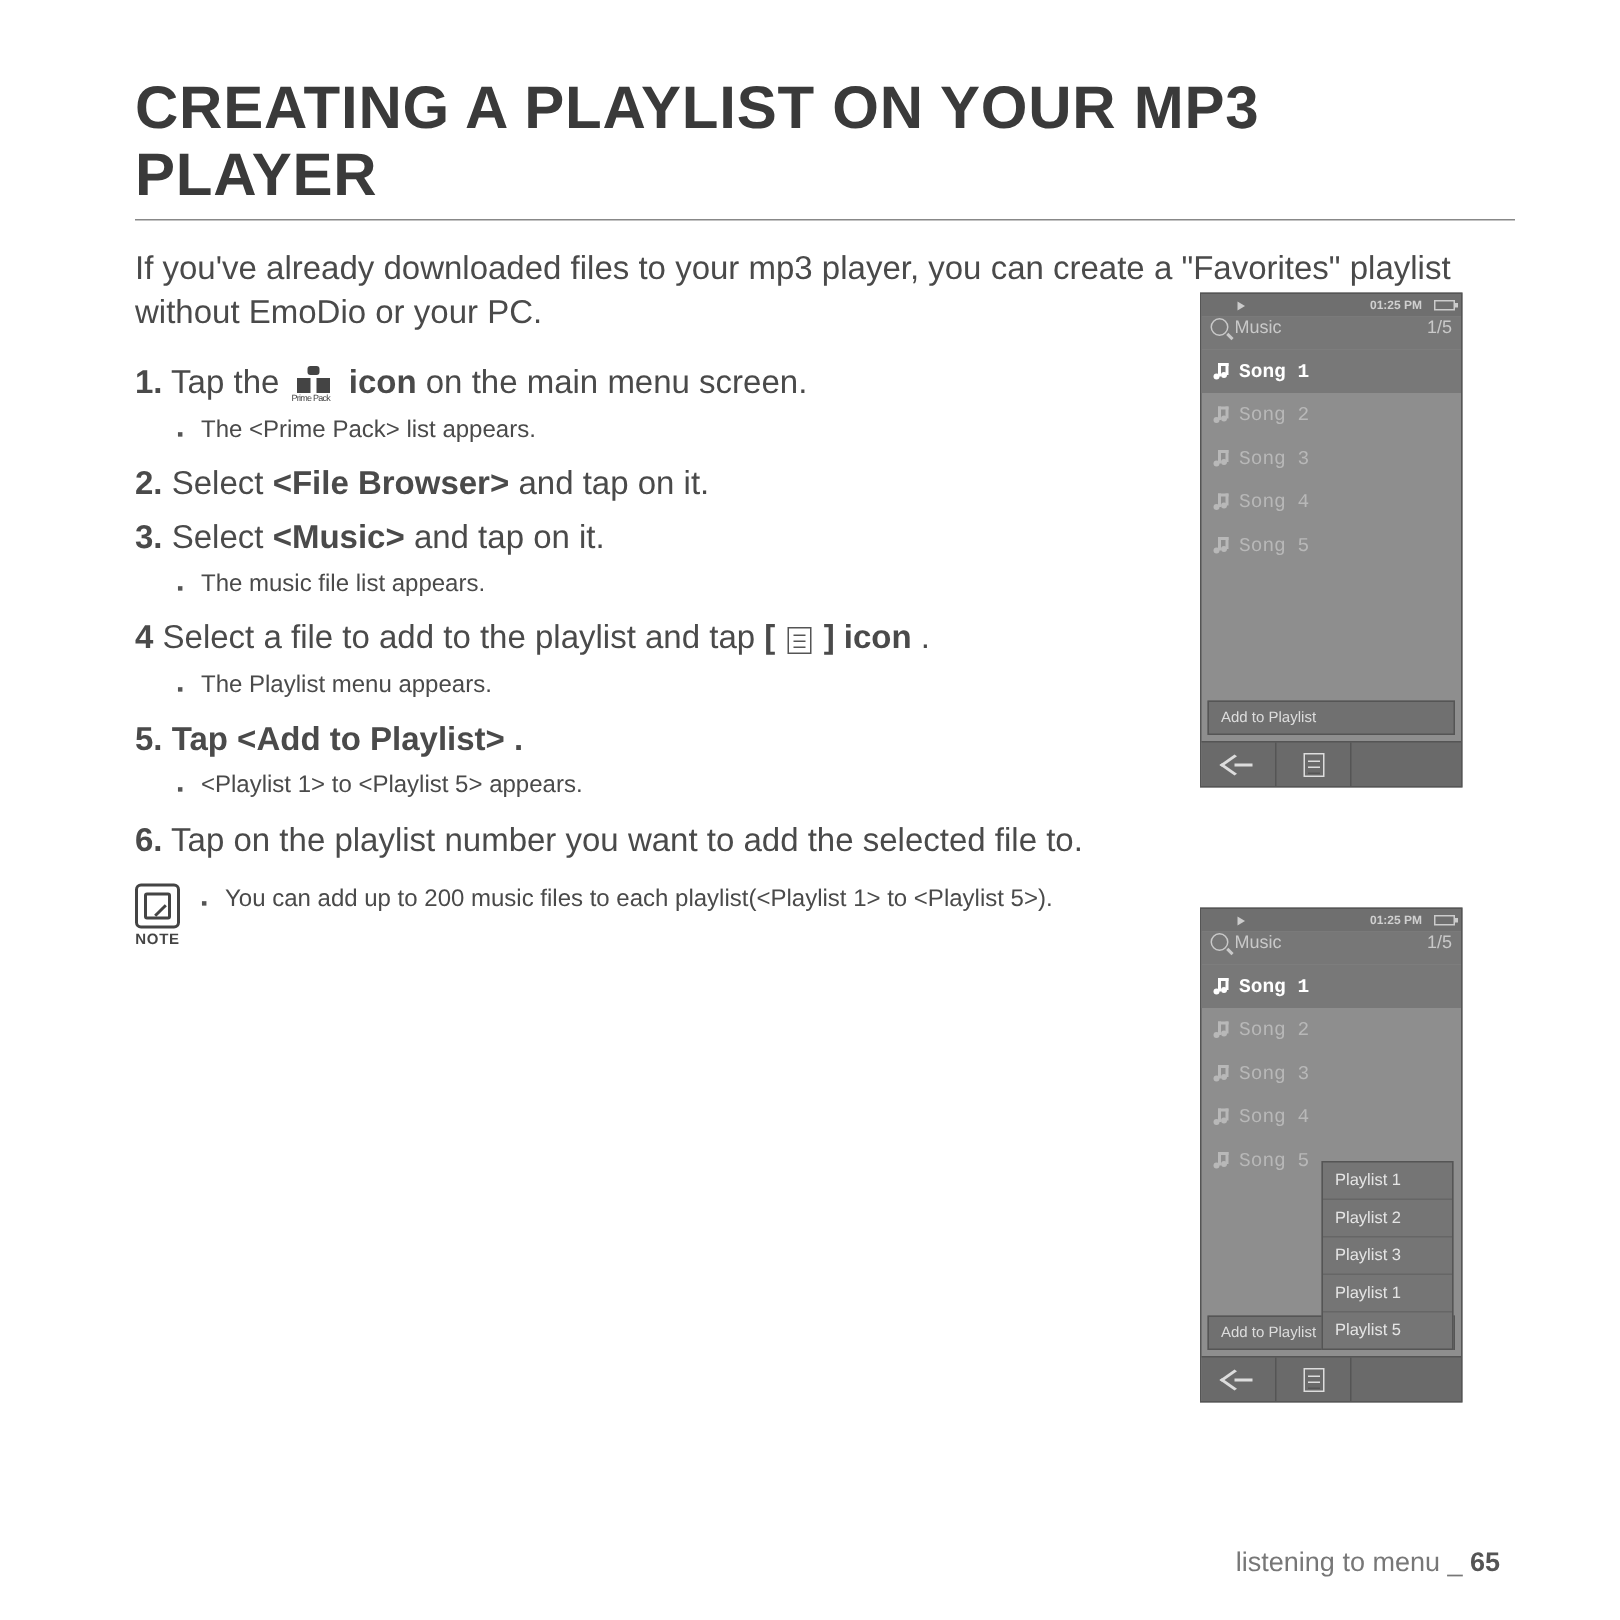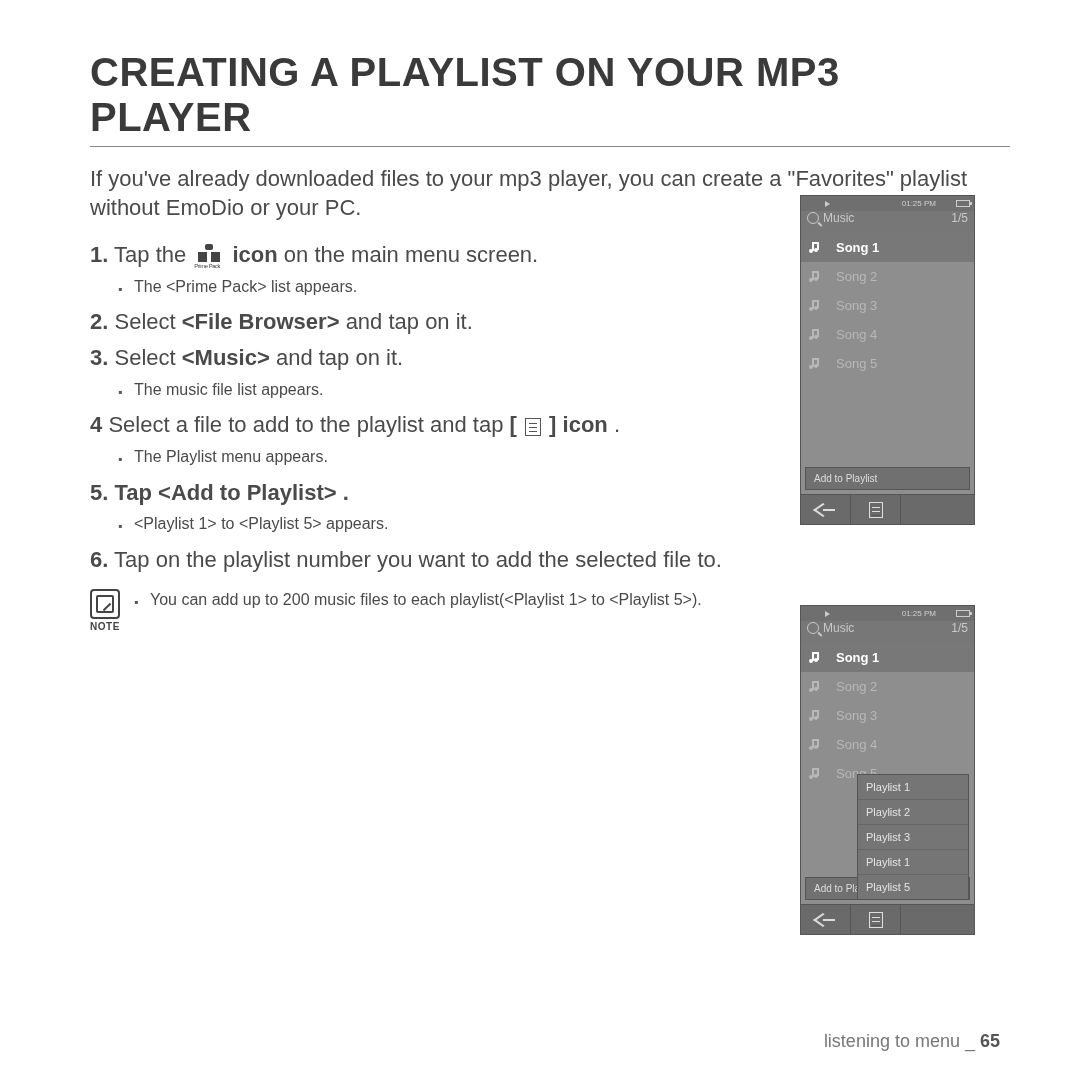--- a/index.html
+++ b/index.html
@@ -66,49 +66,49 @@
   .note-label { font-size:10px; font-weight:bold; color:#444; letter-spacing:0.5px; }
   .note-text .sub { padding-left:0; margin-top:0; }
 
   
   .device {
     position:absolute; width:175px; background:#8e8e8e; border:1px solid #555;
     font-family: Arial, sans-serif;
   }
   .device.d1 { top:195px; left:800px; height:330px; }
   .device.d2 { top:605px; left:800px; height:330px; }
-  .dev-status { height:15px; background:#6f6f6f; display:flex; justify-content:flex-end; align-items:center; padding:0 4px; gap:20px;}
+  .dev-status { height:15px; background:#6f6f6f; display:flex; justify-content:flex-end; align-items:center; padding:0 4px; gap:8px;font-weight:bold;}
   .dev-status .time { font-size:8px; color:#d0d0d0; }
   .dev-status .batt { width:14px; height:7px; border:1px solid #ccc; position:relative;}
   .dev-status .batt::after { content:""; position:absolute; right:-3px; top:1px; width:2px; height:3px; background:#ccc;}
   .dev-status .play { width:0;height:0;border-top:3px solid transparent;border-bottom:3px solid transparent;border-left:5px solid #ccc; margin-right:auto; margin-left:20px;}
   .dev-header { height:22px; background:#777; display:flex; align-items:flex-start; padding:0 6px; color:#c9c9c9; font-size:12px; justify-content: space-between;}
   .dev-header .left{display:flex;align-items:center;gap:4px;}
   .mag { width:12px;height:12px;border:1.5px solid #c9c9c9; border-radius:50%; position:relative;}
   .mag::after{content:"";position:absolute;width:1.5px;height:5px;background:#c9c9c9;bottom:-4px;right:-2px;transform:rotate(-45deg);}
   .dev-list {}
-  .dev-row { height:29px; display:flex; align-items:center; padding:0 8px; color:#b8b8b8; font-size:13px; gap:16px;}
+  .dev-row { height:29px; display:flex; align-items:center; padding:0 8px; color:#b8b8b8; font-size:13px; gap:6px;font-family:Liberation Mono, monospace;}
   .dev-row.sel { background:#787878; color:#fff; font-weight:bold; }
   .mnote { width:11px; height:11px; position:relative; flex-shrink:0;}
   .mnote::before{content:"";position:absolute;width:4px;height:4px;border-radius:50%;background:currentColor;bottom:0;left:0;}
   .mnote::after{content:"";position:absolute;width:1.5px;height:9px;background:currentColor;bottom:2px;left:3px;}
   .mnote .b2{position:absolute;width:4px;height:4px;border-radius:50%;background:currentColor;bottom:1px;left:5px;}
   .mnote .s2{position:absolute;width:1.5px;height:8px;background:currentColor;bottom:3px;left:8px;}
   .mnote .top{position:absolute;width:7px;height:1.5px;background:currentColor;top:0;left:3px;}
   .dev-menu { position:absolute; bottom:34px; left:4px; right:4px; background:#707070; border:1px solid #555;}
   .dev-menu-item { font-size:10px; color:#ddd; padding:5px 8px; }
   .dev-nav { position:absolute; bottom:0; left:0; right:0; height:30px; background:#6a6a6a; border-top:1px solid #555; display:flex;}
   .dev-nav .btn { flex:0 0 50px; border-right:1px solid #555; display:flex; align-items:center; justify-content:center; color:#ddd;}
   .dev-nav .back::before{content:"";width:10px;height:10px;border-left:2px solid #ddd;border-bottom:2px solid #ddd;transform:rotate(45deg) skew(-10deg,-10deg);}
   .dev-nav .back::after{content:"";width:12px;height:2px;background:#ddd;margin-left:-6px;}
   .dev-nav .list .iconbox{border-color:#ddd;width:14px;height:16px;}
   .dev-nav .list .iconbox::before,.dev-nav .list .iconbox::after{background:#ddd;left:2px;right:2px;}
 
   .popup {
-    position:absolute; right:5px; bottom:34px; width:112px; background:#757575; border:1px solid #555;
+    position:absolute; right:5px; bottom:34px; width:88px; background:#757575; border:1px solid #555;
   }
   .popup .pitem { font-size:11px; color:#e5e5e5; padding:6px 8px; border-bottom:1px solid #666;}
   .popup .pitem:last-child{border-bottom:none;}
 
   .footer { position:absolute; bottom:28px; right:80px; font-size:18px; color:#777;}
   .footer .pg { font-weight:bold; color:#555; }
 </style>
 </head>
 <body>
 

